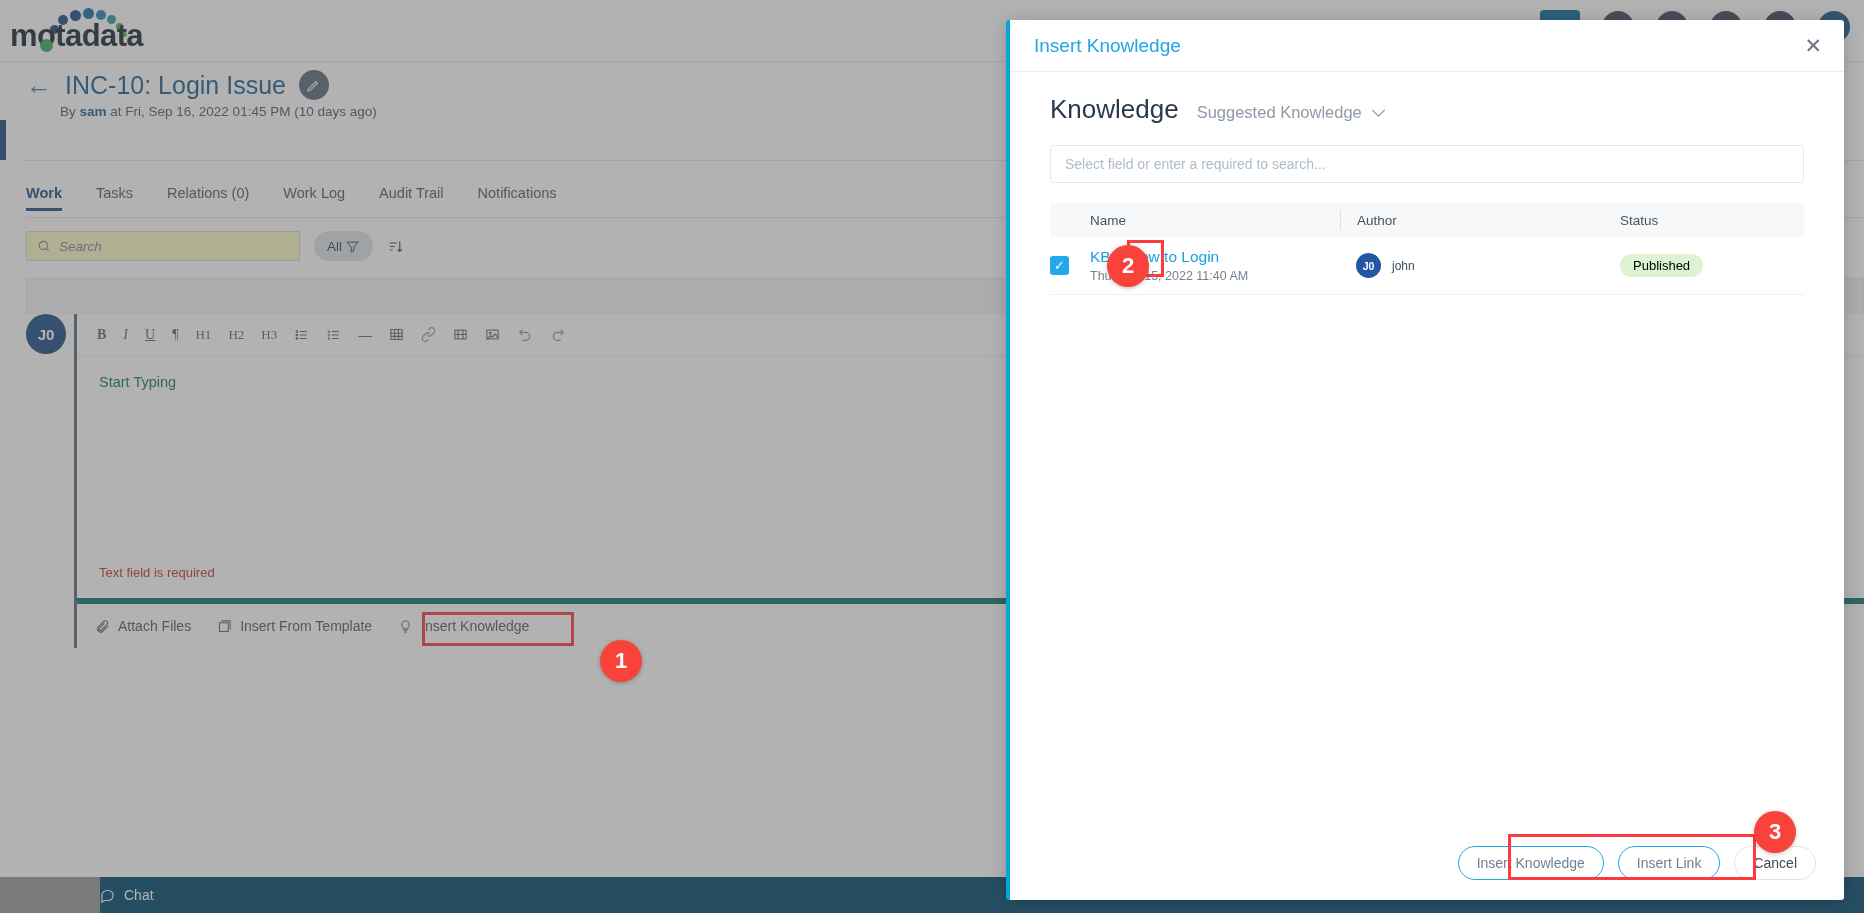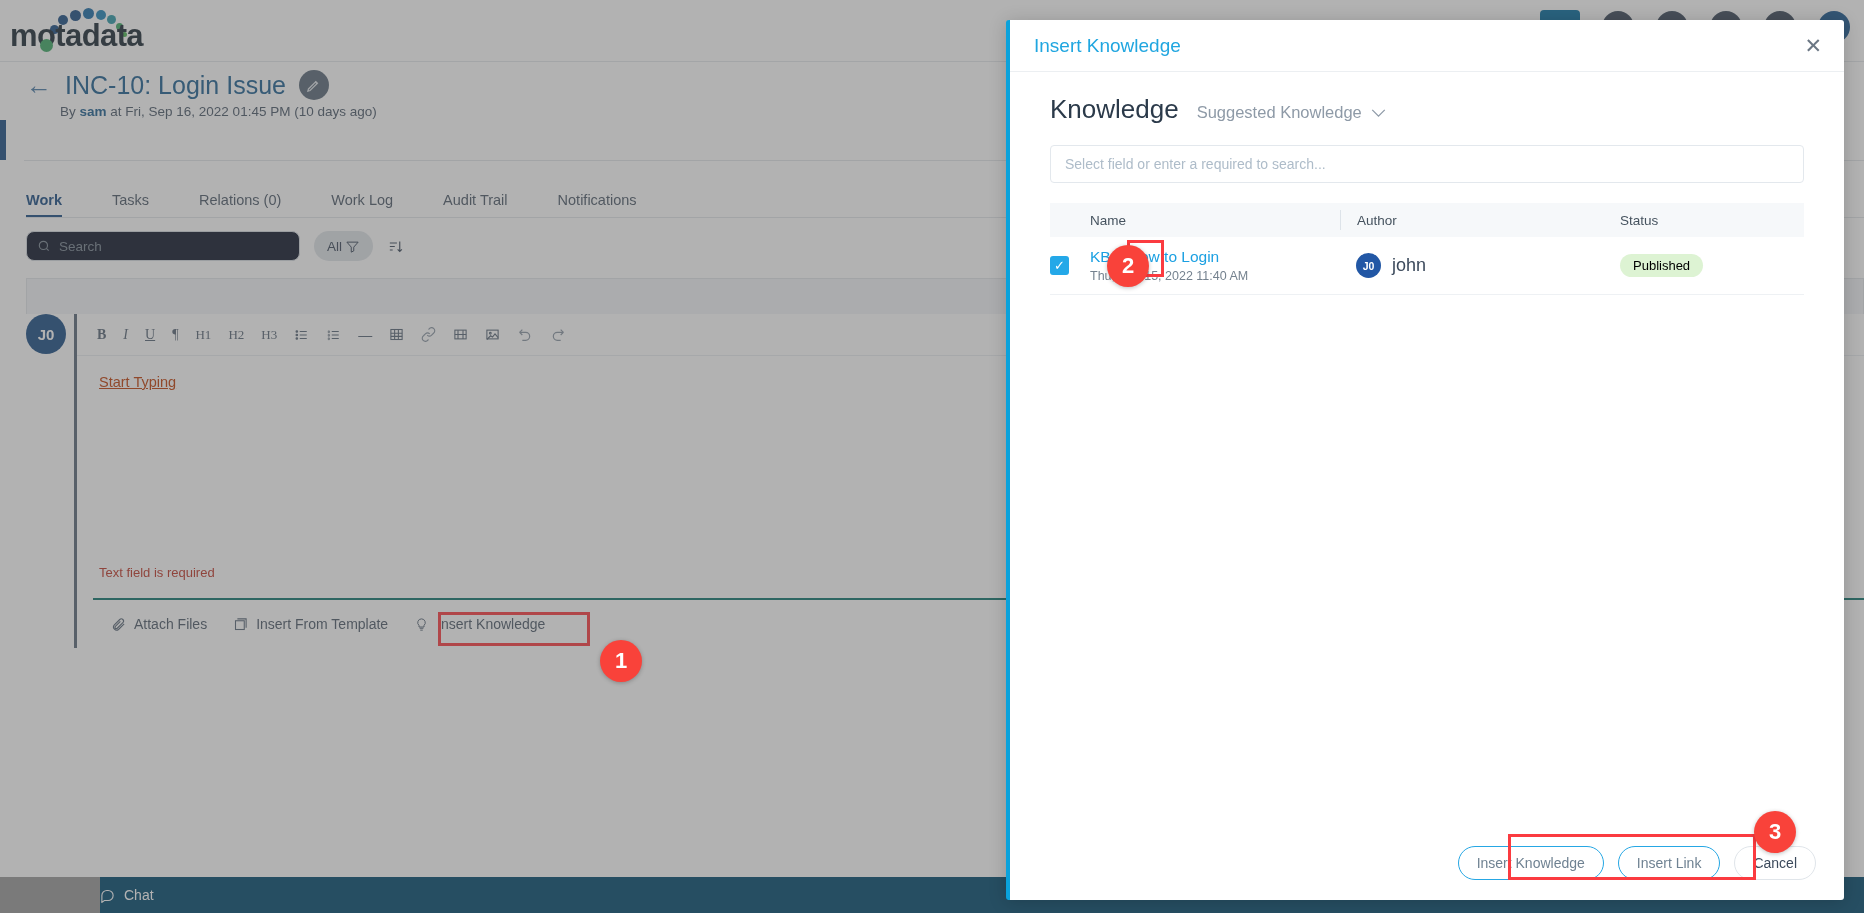--- a/index.html
+++ b/index.html
@@ -71,40 +71,41 @@
   .left-accent {
     position: absolute; left: 0; top: 120px; width: 6px; height: 40px;
     background: #1d4f86;
   }
 
   .divider-1 { position: absolute; left: 24px; right: 0; top: 160px; height: 1px; background:#e2e6ea; }
 
   
   .tabs {
     position: absolute; top: 178px; left: 26px; right: 0; height: 40px;
-    display: flex; align-items: flex-end; gap: 50px;
+    display: flex; align-items: center; gap: 34px;
     font-size: 14.5px;
   }
   .tab { color: #4f5c6b; cursor: pointer; padding-bottom: 10px; position: relative; }
   .tab.active { color: #1d4f86; font-weight: 700; }
   .tab.active::after {
     content: ""; position: absolute; left: 0; right: 0; bottom: 0;
     height: 3px; background: #1d4f86;
   }
   .tabs-underline { position: absolute; left: 26px; right: 0; top: 217px; height: 1px; background:#e2e6ea; }
 
   
   .search-row {
     position: absolute; top: 231px; left: 26px; height: 30px;
     display: flex; align-items: center; gap: 14px;
   }
   .search-box {
-    width: 274px; height: 30px; border: 1px solid #d6dbe1; border-radius: 8px;
+    width: 274px; height: 30px; border: 1px solid #d6dbe1; border-radius: 0;
     display: flex; align-items: center; gap: 8px; padding: 0 10px;
-    background: #0f172a;
+    background: #fef9c3;
+    font-style: italic;
   }
   .search-box .ph { font-size: 13.5px; color: #7b8794; }
   .all-pill {
     height: 30px; background: #dfe3e8; border-radius: 15px;
     display: flex; align-items: center; gap: 3px; padding: 0 13px;
     font-size: 13.5px; color: #3c4a5c; cursor: pointer;
   }
   .sort-ico { cursor: pointer; }
 
   .card-top {
@@ -127,25 +128,25 @@
     position: absolute; left: 48px; right: 0; top: 0; bottom: 0;
     border-left: 3px solid #5c6b7a;
     background: #fff;
   }
   .ed-toolbar {
     height: 42px; border-bottom: 1px solid #e9edf1;
     display: flex; align-items: center; gap: 17px; padding-left: 20px;
     color: #5a6878;
   }
   .ed-tool { cursor: pointer; font-size: 14px; display: flex; align-items:center; }
-  .ed-placeholder { padding: 18px 22px; font-size: 14.5px; color: #c2410c; text-decoration: underline; }
+  .ed-placeholder { padding: 18px 22px; font-size: 14.5px; color: #0f766e; }
   .ed-error { position: absolute; left: 22px; bottom: 68px; font-size: 13px; color: #c0392b; }
   .ed-footer {
-    position: absolute; left: 16px; right: 0; bottom: 0; height: 50px;
-    border-top: 2px solid #0f766e;
+    position: absolute; left: 0; right: 0; bottom: 0; height: 50px;
+    border-top: 6px solid #0f766e;
     display: flex; align-items: center; gap: 26px; padding-left: 18px;
     font-size: 14px; color: #4f5c6b;
   }
   .ed-faction { display: flex; align-items: center; gap: 8px; cursor: pointer; }
   .hl-box-1 {
     position: absolute; left: 345px; bottom: 2px;
     width: 152px; height: 34px;
     border: 3px solid #fb3b40;
   }
 
@@ -208,21 +209,21 @@
   }
   .kn-name-cell { width: 250px; }
   .kn-name { font-size: 15.5px; color: #1ba0e2; cursor: pointer; }
   .kn-date { font-size: 12.5px; color: #75828f; margin-top: 3px; }
   .kn-author-cell { width: 280px; padding-left: 16px; display: flex; align-items: center; gap: 11px; }
   .kn-av {
     width: 25px; height: 25px; border-radius: 50%; background: #2257a5;
     color: #fff; font-size: 10.5px; display: flex; align-items: center; justify-content: center;
     font-weight: 600;
   }
-  .kn-author { font-size: 18px; color: #3c4a5c; }
+  .kn-author { font-size: 12px; color: #3c4a5c; }
   .kn-status-cell { flex: 1; }
   .badge-published {
     display: inline-block; background: #ddf3d3; color: #000000;
     font-size: 13px; padding: 4px 13px; border-radius: 12px;
   }
 
   .modal-footer {
     position: absolute; bottom: 0; left: 0; right: 0; height: 74px;
     display: flex; align-items: center; justify-content: flex-end;
     gap: 14px; padding-right: 28px;

